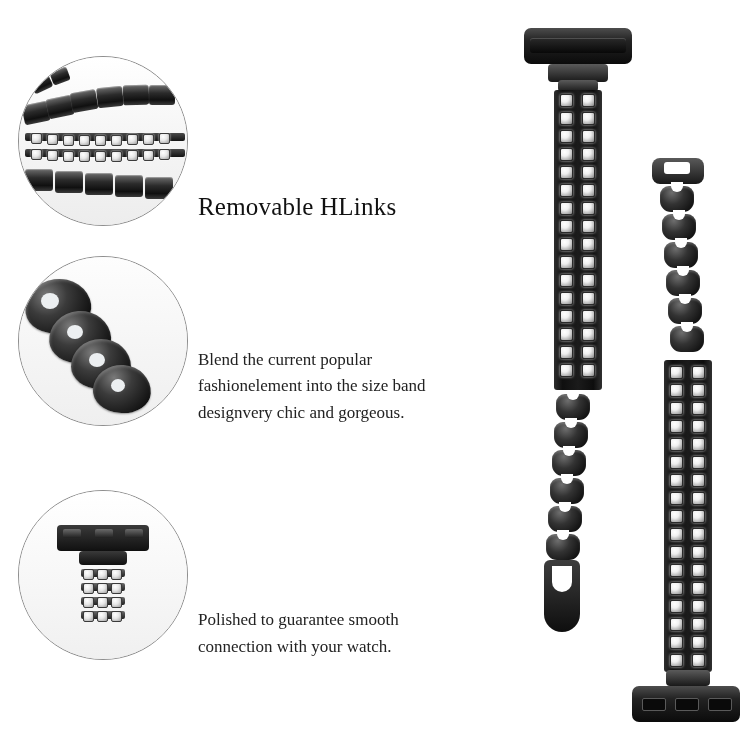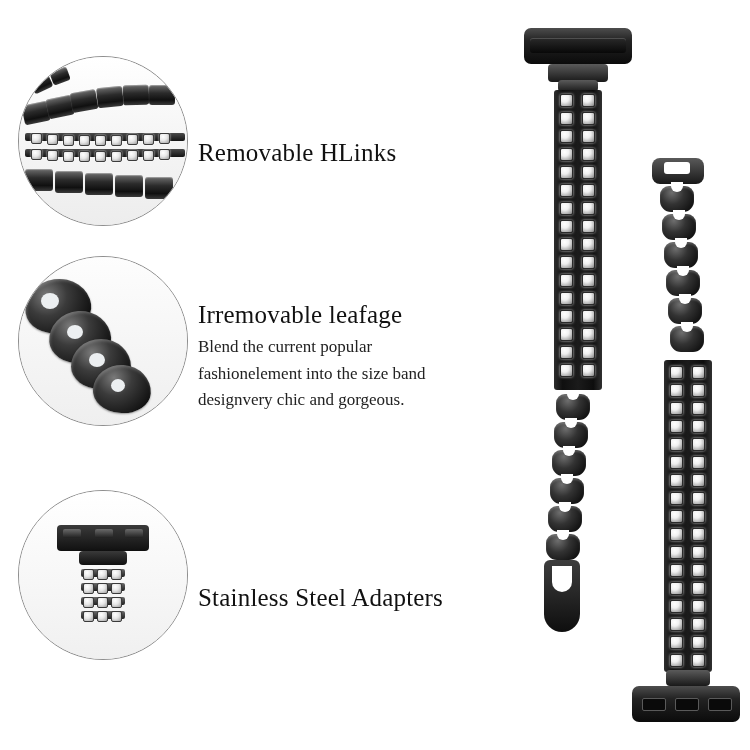--- a/index.html
+++ b/index.html
@@ -19,21 +19,21 @@
     position: relative;
     width: 750px;
     height: 750px;
     background: #fff;
   }
 
   
   .feature {
     position: absolute;
     display: flex;
-    align-items: center;
+    align-items: flex-end;
   }
   .feature-circle {
     position: relative;
     border-radius: 50%;
     border: 1px solid #8d8d8d;
     overflow: hidden;
     background: #f2f2f2;
     flex: 0 0 auto;
   }
   .feature-text {
@@ -268,21 +268,20 @@
       <div class="c2-leaf" style="left:6px;  top:22px; width:66px; height:54px; transform:rotate(-8deg);"></div>
       <div class="c2-leaf" style="left:30px; top:54px; width:62px; height:52px; transform:rotate(-4deg);"></div>
       <div class="c2-leaf" style="left:52px; top:82px; width:60px; height:50px; transform:rotate(0deg);"></div>
       <div class="c2-leaf" style="left:74px; top:108px; width:58px; height:48px; transform:rotate(4deg);"></div>
       <div class="c2-notch" style="left:22px; top:36px; width:18px; height:16px;"></div>
       <div class="c2-notch" style="left:48px; top:68px; width:16px; height:14px;"></div>
       <div class="c2-notch" style="left:70px; top:96px; width:16px; height:14px;"></div>
       <div class="c2-notch" style="left:92px; top:122px; width:14px; height:13px;"></div>
     </div>
     <div class="feature-text">
-      <h2 class="feature-title">Irremovable leafage</h2>
       <p class="feature-desc">Blend the current popular fashionelement into the size band designvery chic and gorgeous.</p>
     </div>
   </div>
 
   <div class="feature" id="feature-adapters">
     <div class="feature-circle">
       <div class="c3-bg"></div>
       <div class="c3-adapter" style="left:38px; top:34px; width:92px; height:26px;"></div>
       <div class="c3-bar" style="left:44px; top:38px; width:18px; height:9px;"></div>
       <div class="c3-bar" style="left:76px; top:38px; width:18px; height:9px;"></div>
@@ -300,21 +299,21 @@
       <div class="c3-bar" style="left:62px; top:106px; width:44px; height:8px;"></div>
       <div class="c3-stone" style="left:64px; top:106px;"></div>
       <div class="c3-stone" style="left:78px; top:106px;"></div>
       <div class="c3-stone" style="left:92px; top:106px;"></div>
       <div class="c3-bar" style="left:62px; top:120px; width:44px; height:8px;"></div>
       <div class="c3-stone" style="left:64px; top:120px;"></div>
       <div class="c3-stone" style="left:78px; top:120px;"></div>
       <div class="c3-stone" style="left:92px; top:120px;"></div>
     </div>
     <div class="feature-text">
-      <h2 class="feature-title">Stainless Steel Adapters</h2>
+      <p class="feature-desc">Polished to guarantee smooth connection with your watch.</p>
     </div>
   </div>
 
   <div class="product">
 
     <div class="lug">
       <div class="lug-slot" style="left:10px;"></div>
       <div class="lug-slot" style="left:43px;"></div>
       <div class="lug-slot" style="left:76px;"></div>
     </div>

